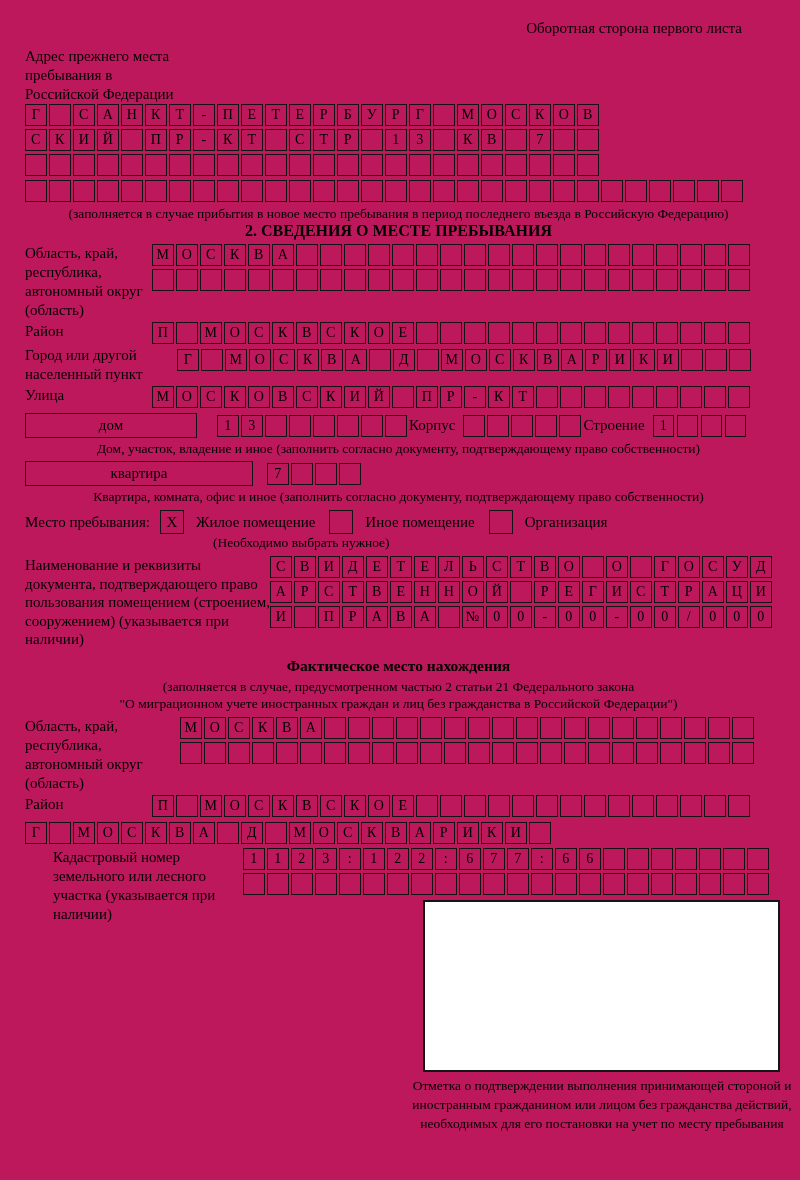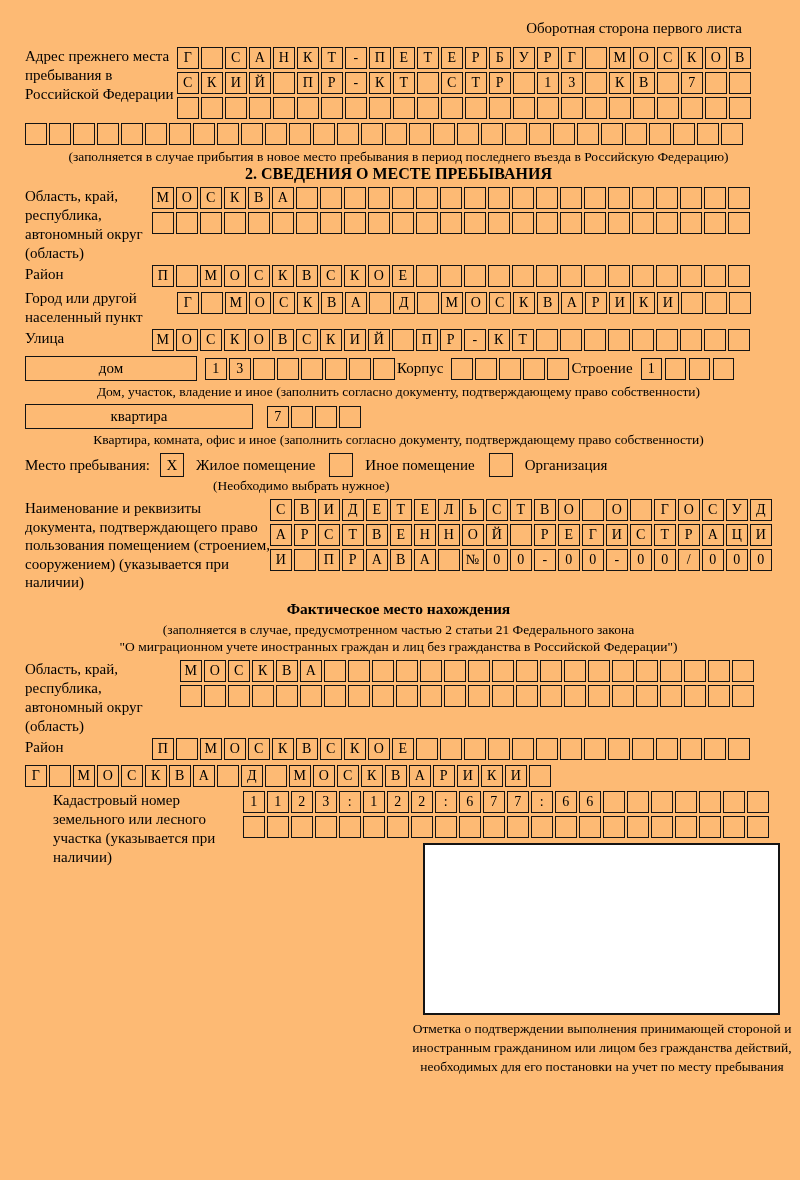--- a/index.html
+++ b/index.html
@@ -1,19 +1,19 @@
 <!DOCTYPE html>
 <html><head>
 <meta charset="utf-8">
 <style>
   * { margin:0; padding:0; box-sizing:border-box; }
   html,body { background:#ffffff; }
   .page {
     width:800px; height:1180px; overflow:hidden; position:relative;
-    background:#fdba74; color:#000;
+    background:#be185d; color:#000;
     font-family:"Liberation Serif","DejaVu Serif",serif;
     padding:20px 28px 0 25px;
   }
   .hdr { text-align:right; font-size:15px; padding-right:30px; }
 
   .cells { display:flex; flex-wrap:nowrap; }
   .cell {
     flex:0 0 auto; width:21.5px; height:22px; margin-right:2.5px;
     border:1.6px solid #141414;
     display:flex; align-items:center; justify-content:center;
@@ -32,32 +32,32 @@
     border:1.6px solid #141414; height:25px;
     display:flex; align-items:center; justify-content:center; font-size:15px;
   }
   .inline-lab { font-size:15px; flex:0 0 auto; }
   .checkbox {
     flex:0 0 auto; width:24px; height:24px; border:1.6px solid #141414;
     display:flex; align-items:center; justify-content:center; font-size:15px;
   }
 
   
-  #block-prev { margin-top:10px; }
+  #block-prev { margin-top:10px;flex-direction:column; }
   #block-prev .flabel { width:152px; }
   #row-overflow { margin-top:1px; }
   #prev-caption { margin-top:3px; }
   #sec2-title { }
 
   .lab127 { width:127px; } .lab152 { width:152px; }
   .lab155 { width:155px; } .lab190 { width:190px;margin-left:28px; }
   .lab217 { width:217px; }
   .mt2 { margin-top:2px; } .mt4 { margin-top:4px; } .mt5 { margin-top:5px; }
 
-  #dom-row .wbox { width:172px; margin-right:8px; }
+  #dom-row .wbox { width:172px; margin-right:20px; }
   #dom-row .inline-lab { margin:0 8px 0 0; }
   #kvartira-row .wbox { width:228px; margin-right:14px; }
 
   #mesto-row { margin-top:5px; }
   #mesto-row .flabel { margin-right:10px; }
   #mesto-row .checkbox { margin-right:12px; }
   #mesto-row .opt-label { margin-right:14px; font-size:15px; }
   #mesto-note { font-size:13.5px; margin:1px 0 0 188px; }
 
   #doc-block { margin-top:5px; }

